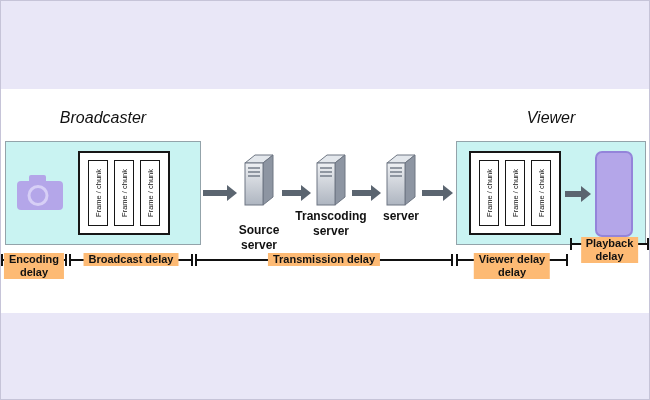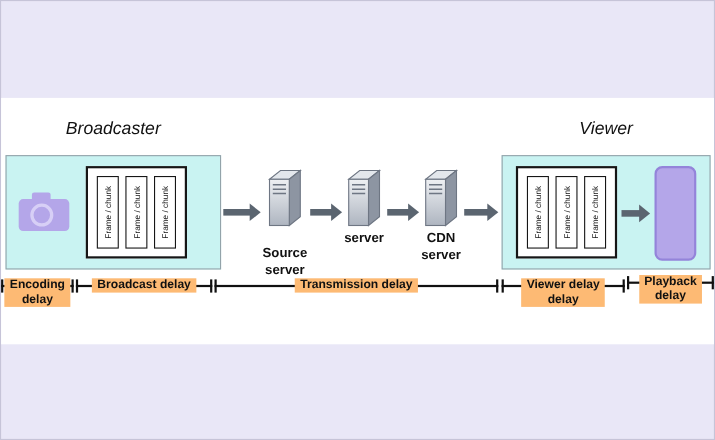--- a/index.html
+++ b/index.html
@@ -124,33 +124,33 @@
 
   <svg class="server-icon" style="left:310px; top:150px;" viewBox="0 0 40 56">
     <polygon points="6,12 24,12 34,4 16,4" fill="#e3e7ec" stroke="#6e7683" stroke-width="1"></polygon>
     <polygon points="24,12 34,4 34,46 24,54" fill="#8d95a2" stroke="#6e7683" stroke-width="1"></polygon>
     <rect x="6" y="12" width="18" height="42" fill="url(#srvGrad)" stroke="#6e7683" stroke-width="1"></rect>
     <line x1="9" y1="17" x2="21" y2="17" stroke="#6e7683" stroke-width="1.4"></line>
     <line x1="9" y1="21" x2="21" y2="21" stroke="#6e7683" stroke-width="1.4"></line>
     <line x1="9" y1="25" x2="21" y2="25" stroke="#6e7683" stroke-width="1.4"></line>
   </svg>
   <div class="server-label" style="left:283px; width:94px;">
+    <div>Transcoding</div>
     <div>server</div>
   </div>
 
   <svg class="server-icon" style="left:380px; top:150px;" viewBox="0 0 40 56">
     <polygon points="6,12 24,12 34,4 16,4" fill="#e3e7ec" stroke="#6e7683" stroke-width="1"></polygon>
     <polygon points="24,12 34,4 34,46 24,54" fill="#8d95a2" stroke="#6e7683" stroke-width="1"></polygon>
     <rect x="6" y="12" width="18" height="42" fill="url(#srvGrad)" stroke="#6e7683" stroke-width="1"></rect>
     <line x1="9" y1="17" x2="21" y2="17" stroke="#6e7683" stroke-width="1.4"></line>
     <line x1="9" y1="21" x2="21" y2="21" stroke="#6e7683" stroke-width="1.4"></line>
     <line x1="9" y1="25" x2="21" y2="25" stroke="#6e7683" stroke-width="1.4"></line>
   </svg>
   <div class="server-label" style="left:365px; width:70px;">
-    <div>CDN</div>
     <div>server</div>
   </div>
 
   <div class="stage-box" style="left:455px; width:190px;">
     <div class="frames-box" style="left:12px; top:9px; width:92px; height:84px;">
       <div class="frame-cell">
           <span>Frame / chunk</span>
         </div>
       <div class="frame-cell">
           <span>Frame / chunk</span>
@@ -193,21 +193,21 @@
   <div class="bracket" style="left:455px; top:252px; width:112px;">
     <div class="bline"></div>
       <div class="tick l"></div>
       <div class="tick r"></div>
     <div class="blabel">
       <div>Viewer delay</div>
       <div>delay</div>
     </div>
   </div>
 
-  <div class="bracket" style="left:569px; top:249px; width:79px;">
+  <div class="bracket" style="left:569px; top:236px; width:79px;">
     <div class="bline"></div>
       <div class="tick l"></div>
       <div class="tick r"></div>
     <div class="blabel">
       <div>Playback</div>
       <div>delay</div>
     </div>
   </div>
 
 

